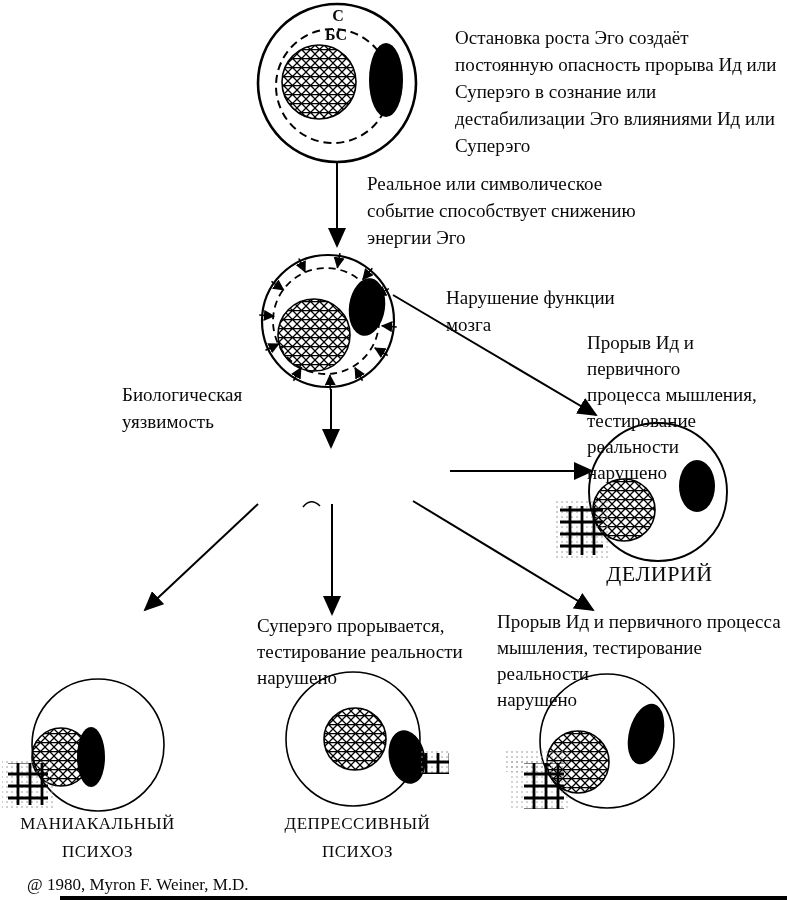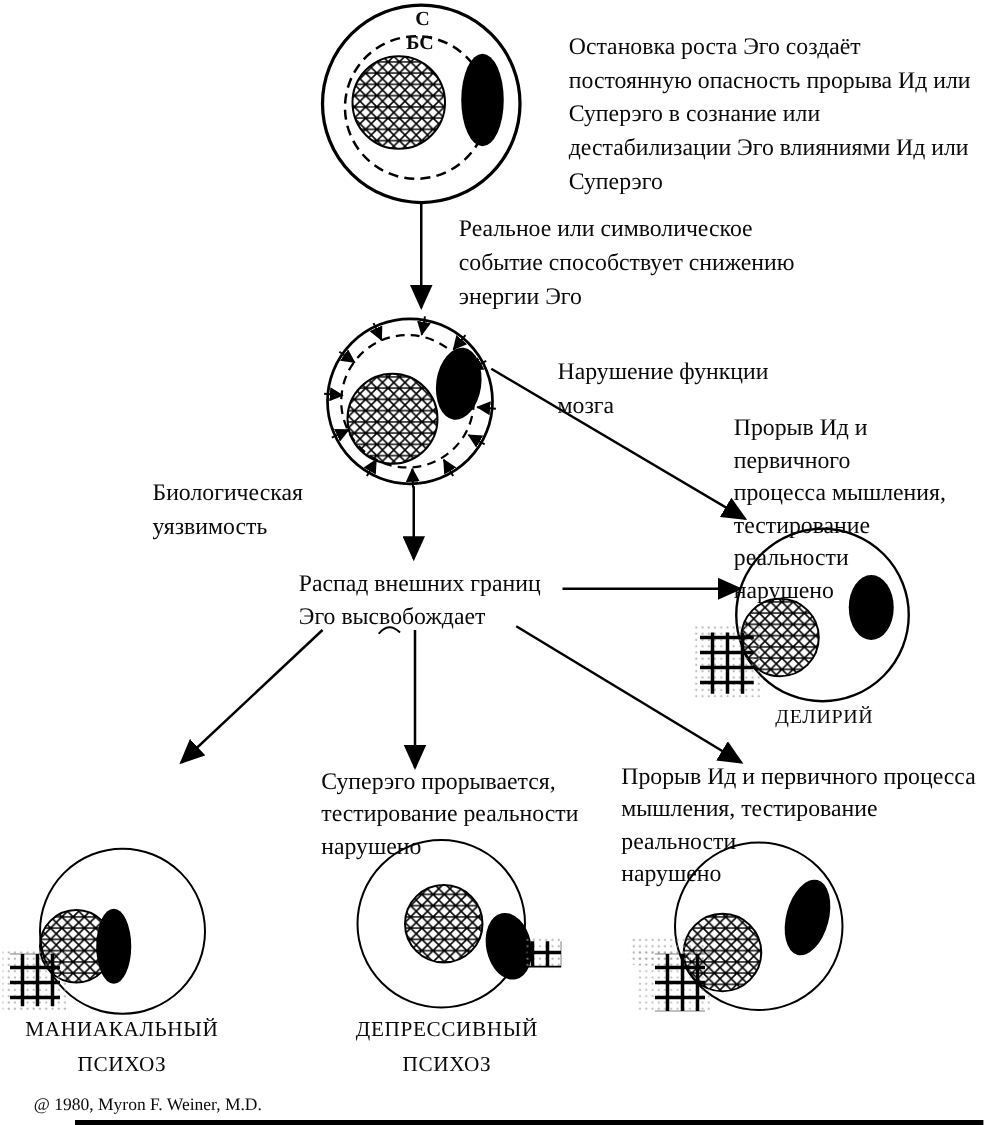--- a/index.html
+++ b/index.html
@@ -156,35 +156,33 @@
 мозга</div>
 
   <div class="txt" style="left:587px;top:330px;width:200px;line-height:26px;">Прорыв Ид и первичного
 процесса мышления,
 тестирование реальности
 нарушено</div>
 
   <div class="txt" style="left:122px;top:381px;width:160px;">Биологическая
 уязвимость</div>
 
-  <div class="txt" style="left:239px;top:455px;width:220px;line-height:26px;">Распад внешних границ
-Эго высвобождает</div>
 
 
   <div class="txt" style="left:257px;top:613px;width:230px;line-height:26px;">Суперэго прорывается,
 тестирование реальности
 нарушено</div>
 
   <div class="txt" style="left:497px;top:609px;width:295px;line-height:26px;">Прорыв Ид и первичного процесса
 мышления, тестирование реальности
 нарушено</div>
 
-  <div class="txt cap" style="left:592px;top:560px;width:135px;font-size:16px;">ДЕЛИРИЙ</div>
+  <div class="txt cap" style="left:592px;top:560px;width:135px;font-size:22px;">ДЕЛИРИЙ</div>
 
   <div class="txt cap" style="left:10px;top:810px;width:175px;">МАНИАКАЛЬНЫЙ
 ПСИХОЗ</div>
 
   <div class="txt cap" style="left:270px;top:810px;width:175px;">ДЕПРЕССИВНЫЙ
 ПСИХОЗ</div>
 
 
-  <div class="txt" style="left:27px;top:871px;width:330px;font-size:14px;">@ 1980, Myron F. Weiner, M.D.</div>
+  <div class="txt" style="left:27px;top:871px;width:330px;font-size:17px;">@ 1980, Myron F. Weiner, M.D.</div>
 </div>
 
 </body></html>

